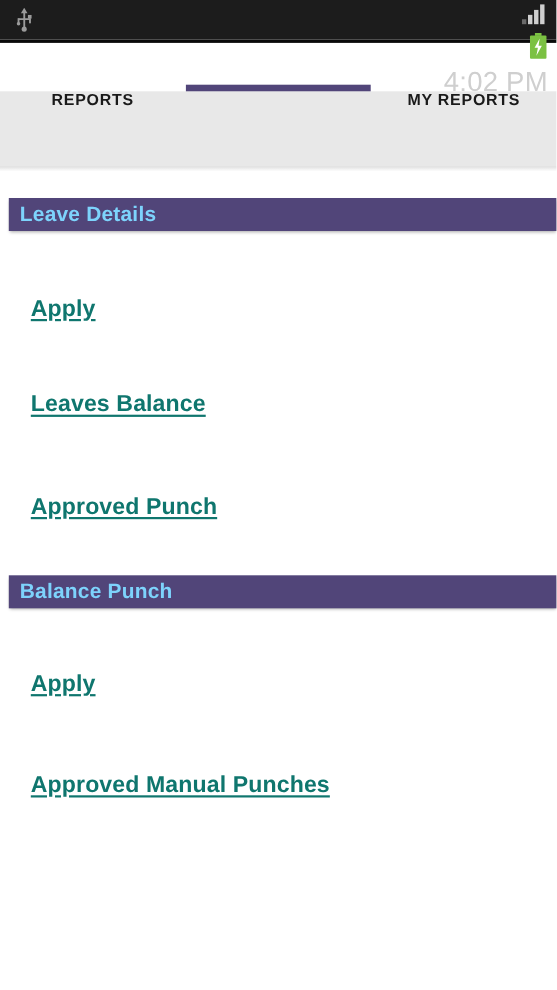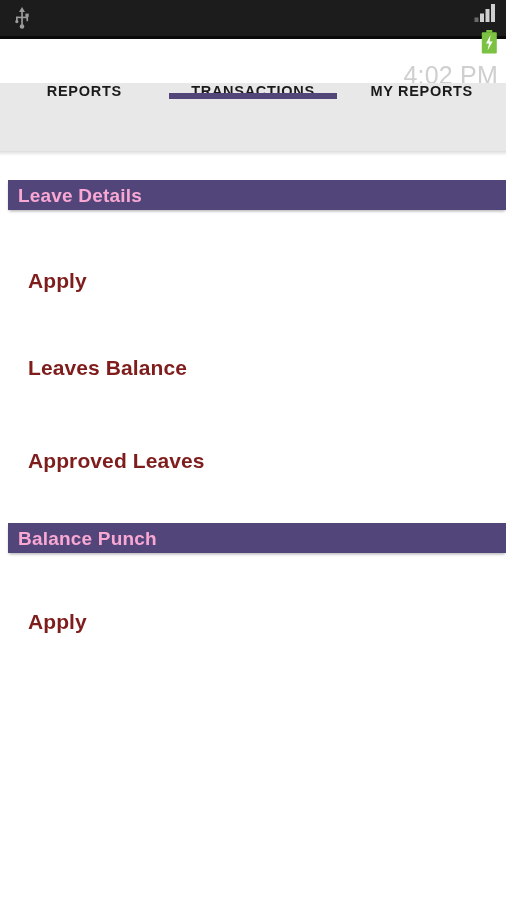--- a/index.html
+++ b/index.html
@@ -123,41 +123,42 @@
     background: #514579;
     margin-left: 8px;
     margin-right: 0;
     display: flex;
     align-items: center;
     box-sizing: border-box;
     padding-left: 10px;
     box-shadow: 0 2px 3px -1px rgba(0,0,0,0.35);
   }
   .section-title {
-    color: #f9a8d4;
+    color: #7dd3fc;
     font-size: 19px;
     font-weight: bold;
     letter-spacing: 0.2px;
     line-height: 1;
   }
 
   .link-list {
     position: relative;
   }
   .link-row {
     position: relative;
     display: block;
     box-sizing: border-box;
     padding-left: 28px;
   }
   .link-item {
     display: inline-block;
-    color: #7f1d1d;
+    color: #0f766e;
     font-size: 21px;
     font-weight: bold;
+    text-decoration: underline;
     text-underline-offset: 3px;
     letter-spacing: 0.1px;
     cursor: pointer;
     line-height: 1.15;
   }
 
   
   .sp-h1   { height: 24px; }
   .sp-leave-1 { height: 59px; }
   .sp-leave-2 { height: 63px; }
@@ -239,21 +240,20 @@
   </div>
 </div>
 <div class="status-underline"></div>
 
 <div class="tab-bar">
   <div class="tab">
     <span class="tab-label">REPORTS</span>
     <span class="tab-underline"></span>
   </div>
   <div class="tab active">
-    <span class="tab-label">TRANSACTIONS</span>
     <span class="tab-underline"></span>
   </div>
   <div class="tab">
     <span class="tab-label">MY REPORTS</span>
     <span class="tab-underline"></span>
   </div>
 </div>
 <div class="tabbar-bottom"></div>
 
 <div class="content">
@@ -268,30 +268,33 @@
     <div class="sp-leave-1"></div>
     <div class="link-row">
       <span class="link-item">Apply</span>
     </div>
     <div class="sp-leave-2"></div>
     <div class="link-row">
       <span class="link-item">Leaves Balance</span>
     </div>
     <div class="sp-leave-3"></div>
     <div class="link-row">
-      <span class="link-item">Approved Leaves</span>
+      <span class="link-item">Approved Punch</span>
     </div>
     <div class="sp-leave-4"></div>
   </div>
 
   <div class="section-header">
     <span class="section-title">Balance Punch</span>
   </div>
 
   <div class="link-list">
     <div class="sp-mp-1"></div>
     <div class="link-row">
       <span class="link-item">Apply</span>
     </div>
     <div class="sp-mp-2"></div>
+    <div class="link-row">
+      <span class="link-item">Approved Manual Punches</span>
+    </div>
   </div>
 
 </div>
 
 </body></html>

